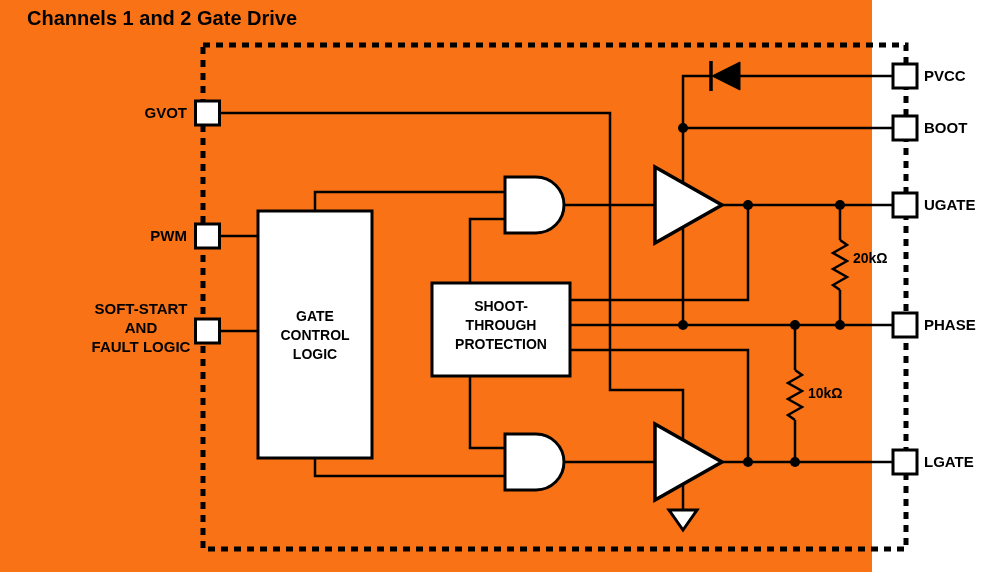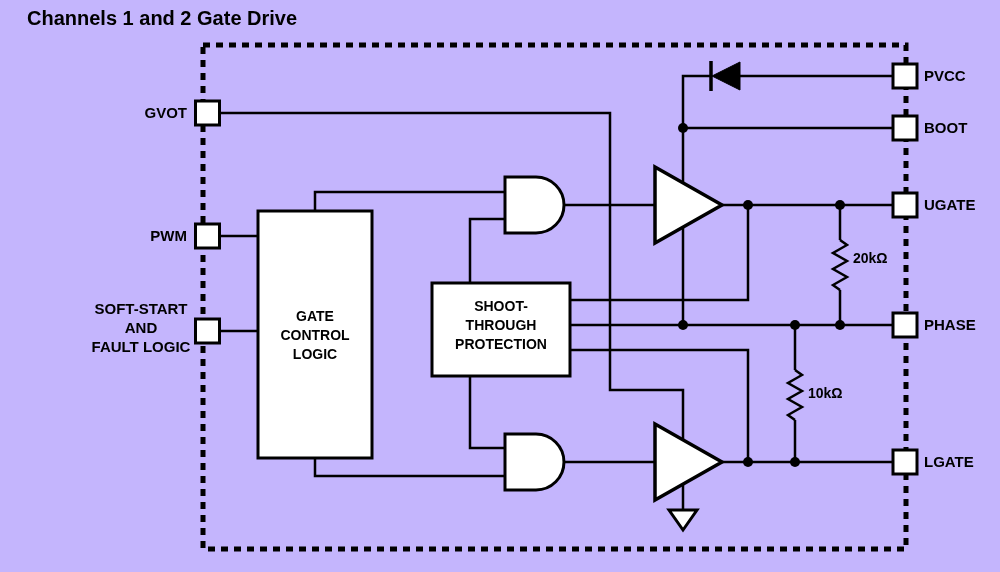--- a/index.html
+++ b/index.html
@@ -1,20 +1,20 @@
 <!DOCTYPE html>
 <html><head>
 <meta charset="utf-8">
 <style>
   html, body { margin: 0; padding: 0; background: #ffffff; }
   .page {
     position: relative;
-    width: 1000px;
+    width: 872px;
     height: 572px;
-    background: #c4b5fd;
+    background: #f97316;
     font-family: "Liberation Sans", sans-serif;
   }
   svg { display: block; }
   svg text {
     font-family: "Liberation Sans", sans-serif;
     font-weight: bold;
     fill: #000000;
   }
   .title  { font-size: 20px; }
   .lbl    { font-size: 15px; }

